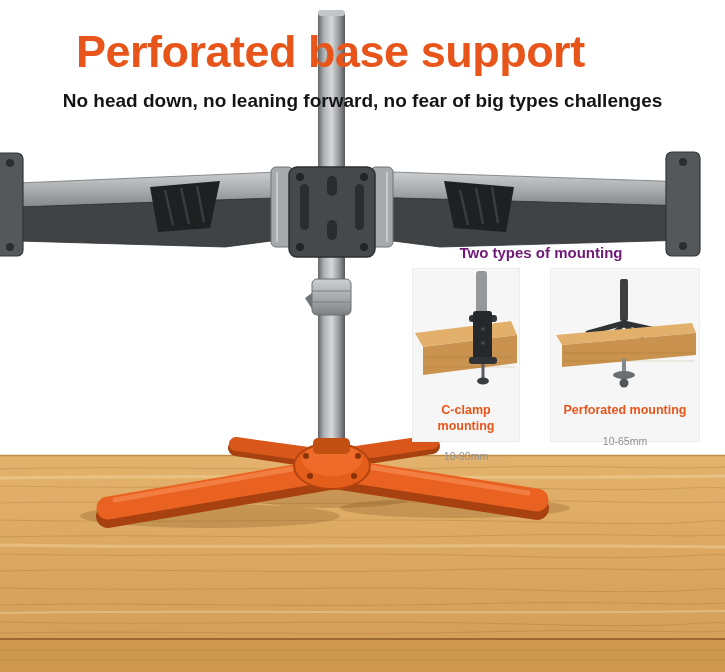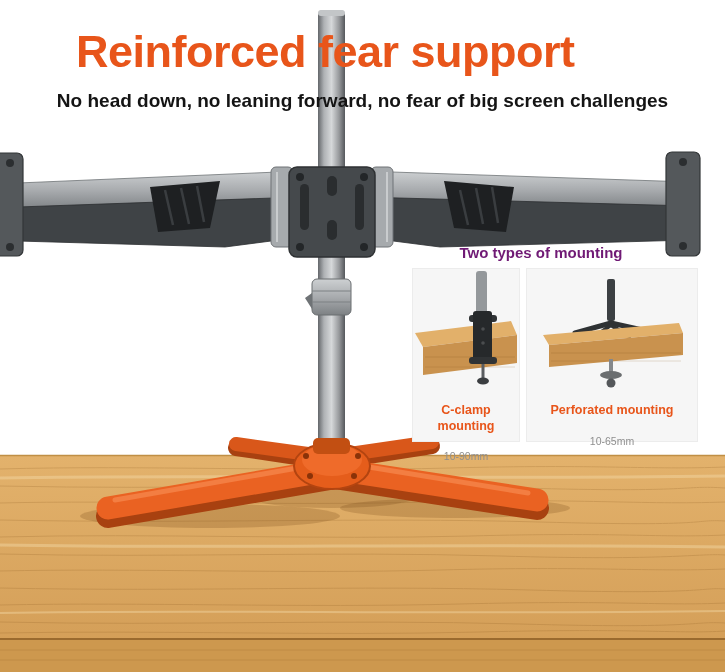--- a/index.html
+++ b/index.html
@@ -18,21 +18,21 @@
   }
   .mount-title{
     position:absolute;left:412px;top:244px;width:258px;z-index:5;text-align:center;
     font-size:15px;font-weight:600;color:#701a75;
   }
   .mount-card{
     position:absolute;top:268px;z-index:4;background:#f6f6f6;border:1px solid #ececec;
     box-sizing:border-box;display:flex;flex-direction:column;align-items:center;
   }
   .card-cclamp{left:412px;width:108px;height:174px;}
-  .card-perforated{left:526px;width:172px;height:174px;}
+  .card-perforated{left:550px;width:150px;height:174px;}
   .mini{flex:0 0 auto;}
   .caption{margin-top:2px;text-align:center;line-height:1.25;}
   .caption .label{font-size:12.5px;font-weight:700;color:#e8551a;}
   .caption .range{font-size:10.5px;color:#8f8f8f;margin-top:16px;}
 </style>
 </head>
 <body>
 
 <div class="page">
 
@@ -160,22 +160,22 @@
       <ellipse cx="332" cy="466" rx="38" ry="23" fill="#e55d1b" stroke="#b34410" stroke-width="2"></ellipse>
       <ellipse cx="332" cy="460" rx="30" ry="16" fill="#ef6b2a"></ellipse>
       <circle cx="306" cy="456" r="3" fill="#8a3208"></circle>
       <circle cx="358" cy="456" r="3" fill="#8a3208"></circle>
       <circle cx="310" cy="476" r="3" fill="#8a3208"></circle>
       <circle cx="354" cy="476" r="3" fill="#8a3208"></circle>
       <rect x="313" y="438" width="37" height="16" rx="5" fill="#c24f12"></rect>
     </g>
   </svg>
 
-  <div class="headline">Reinforced fear support</div>
-  <div class="subheadline">No head down, no leaning forward, no fear of big screen challenges</div>
+  <div class="headline">Perforated base support</div>
+  <div class="subheadline">No head down, no leaning forward, no fear of big types challenges</div>
 
   <div class="mount-title">Two types of mounting</div>
 
   <div class="mount-card card-cclamp">
     <svg class="mini" width="106" height="132" viewBox="0 0 106 132">
       <rect x="63" y="2" width="11" height="52" rx="3" fill="#94989b"></rect>
       <polygon points="2,64 98,52 104,66 10,78" fill="#e2b06a"></polygon>
       <polygon points="10,78 104,66 104,94 10,106" fill="#c9924e"></polygon>
       <path d="M12,88 H102" stroke="#8a5a20" opacity="0.25"></path>
       <path d="M12,98 H102" stroke="#8a5a20" opacity="0.2"></path>

